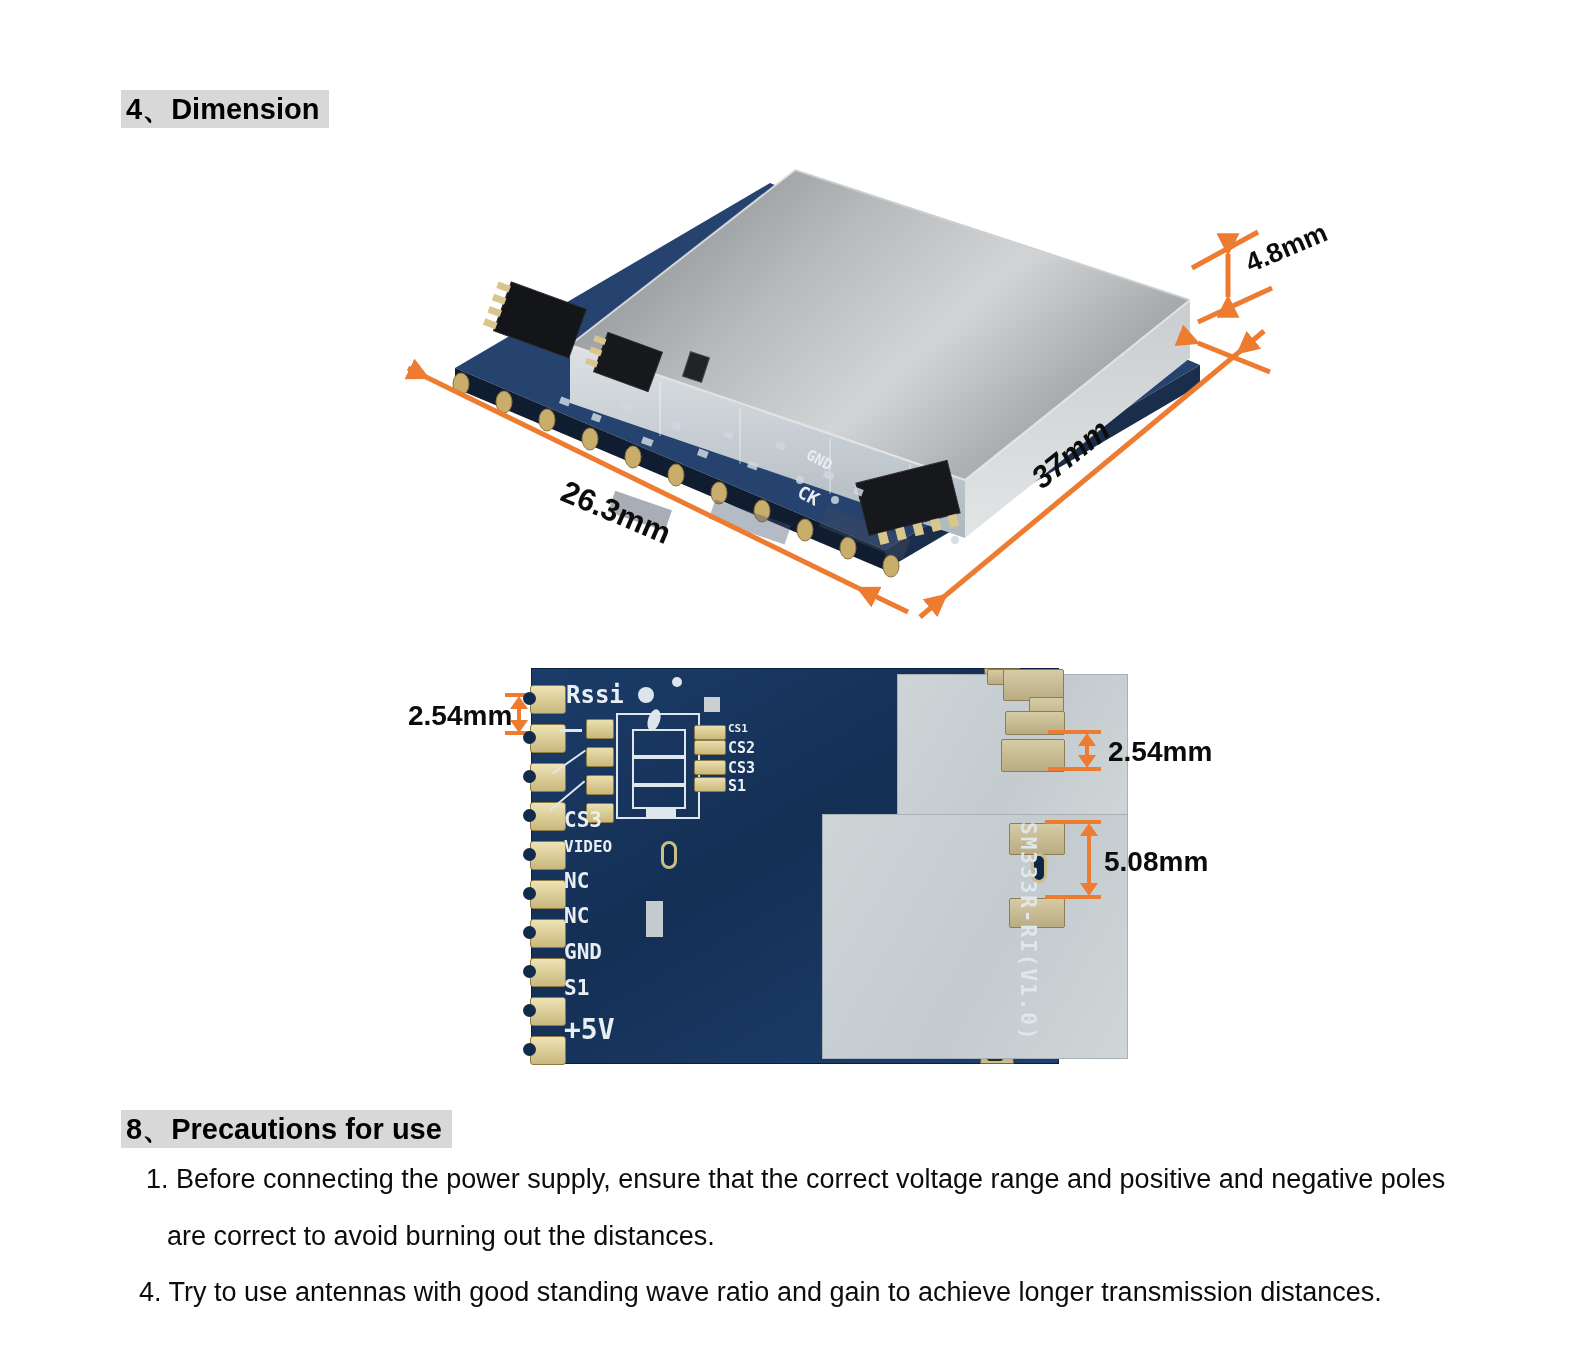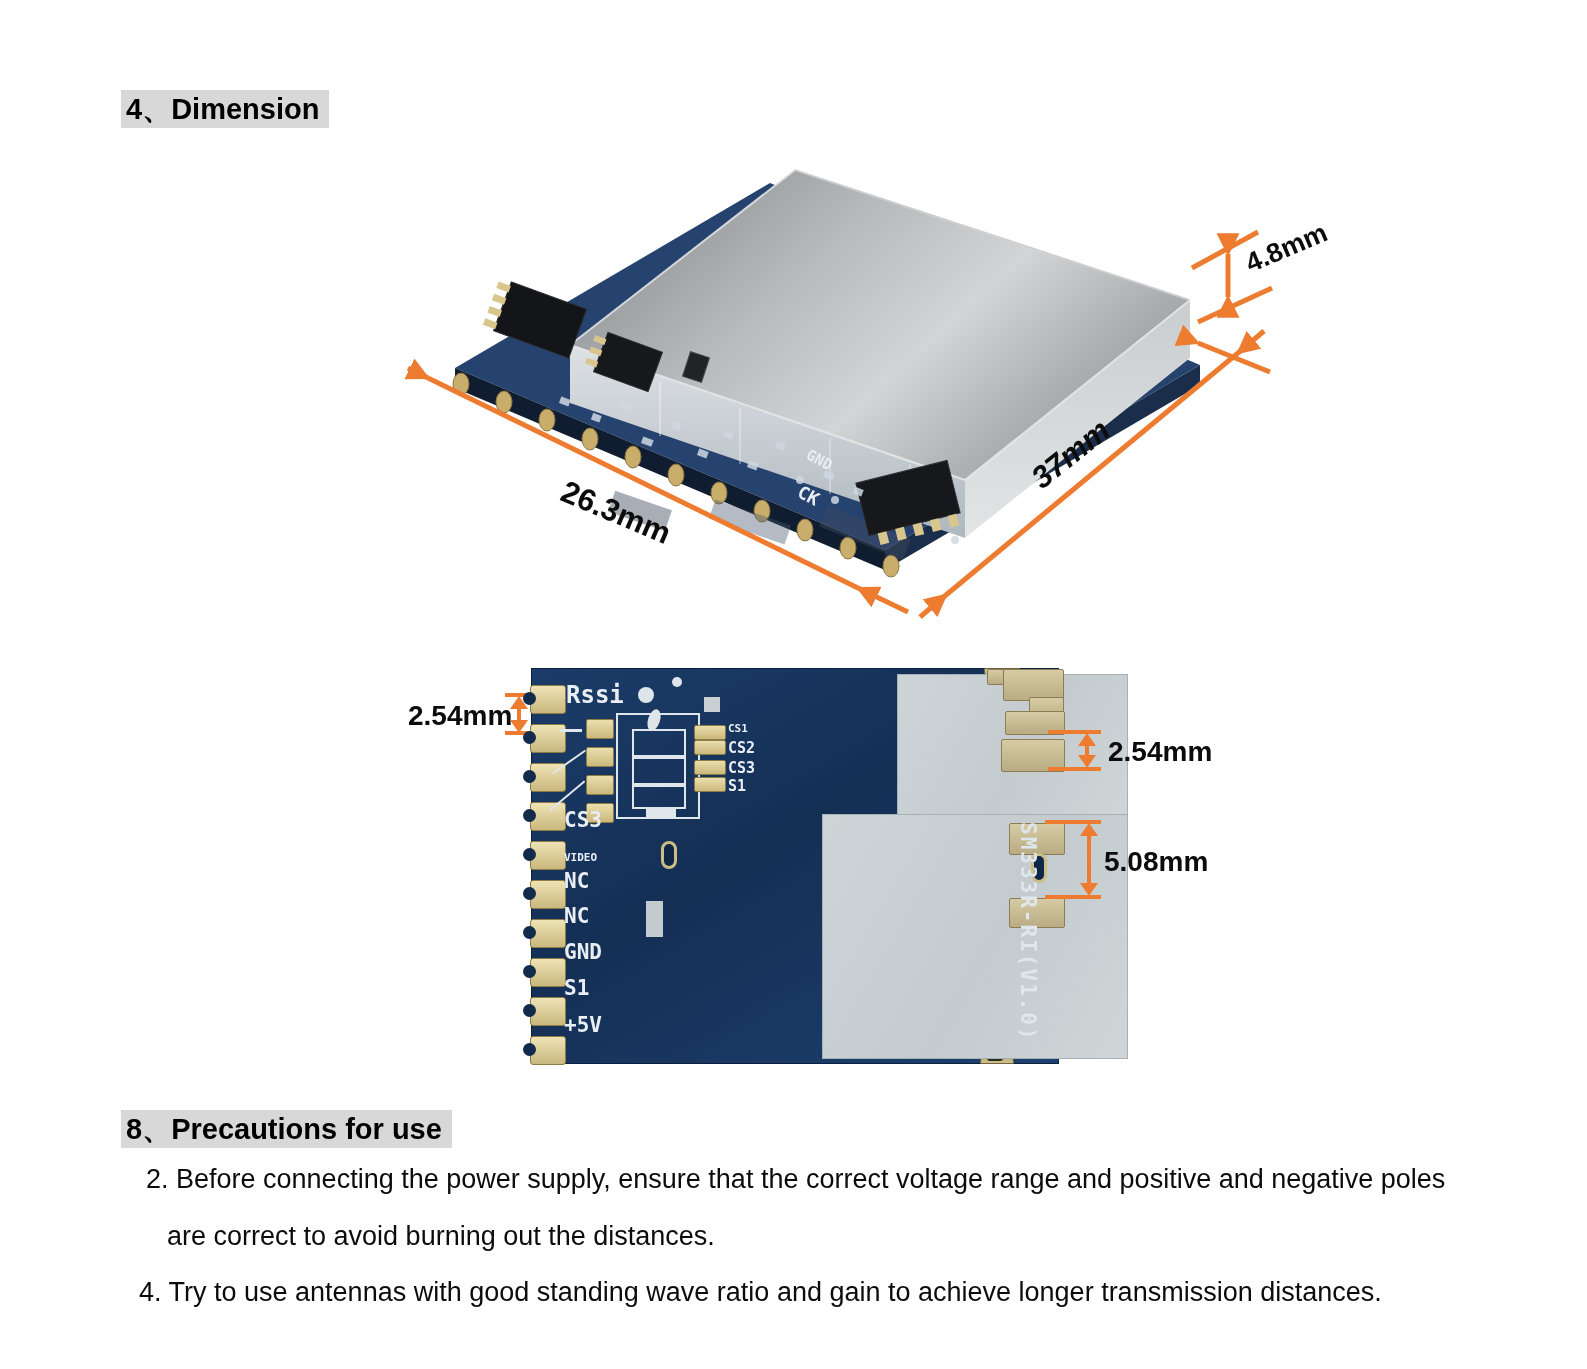--- a/index.html
+++ b/index.html
@@ -277,26 +277,26 @@
     <div class="silk" style="left:196px;top:70px;font-size:15px;">CS2</div>
     <div class="silk" style="left:196px;top:90px;font-size:15px;">CS3</div>
     <div class="silk" style="left:196px;top:108px;font-size:15px;">S1</div>
 
     <div class="silkrect" style="left:172px;top:28px;width:16px;height:15px;background:#c9cfd3;"></div>
     <div class="trace" style="left:17px;top:92px;width:40px;transform:rotate(-35deg);"></div>
     <div class="trace" style="left:12px;top:126px;width:46px;transform:rotate(-40deg);"></div>
     <div class="trace" style="left:28px;top:60px;width:22px;height:3px;"></div>
 
     <div class="silk" style="left:32px;top:139px;font-size:21px;">CS3</div>
-    <div class="silk" style="left:32px;top:168px;font-size:11px;margin-top:14px;">VIDEO</div>
+    <div class="silk" style="left:32px;top:168px;font-size:16px;">VIDEO</div>
     <div class="silk" style="left:32px;top:200px;font-size:21px;">NC</div>
     <div class="silk" style="left:32px;top:235px;font-size:21px;">NC</div>
     <div class="silk" style="left:32px;top:271px;font-size:21px;">GND</div>
     <div class="silk" style="left:32px;top:307px;font-size:21px;">S1</div>
-    <div class="silk" style="left:32px;top:344px;font-size:21px;">+5V</div>
+    <div class="silk" style="left:32px;top:344px;font-size:28px;">+5V</div>
 
     <div class="ring" style="left:129px;top:172px;width:10px;height:22px;"></div>
     <div class="silkrect" style="left:114px;top:232px;width:17px;height:36px;background:#c3cad0;"></div>
 
     <div class="rpad" style="left:455px;top:0;width:16px;height:14px;"></div>
     <div class="rpad" style="left:471px;top:0;width:59px;height:30px;"></div>
     <div class="rpad" style="left:497px;top:28px;width:33px;height:24px;"></div>
     <div class="rpad" style="left:473px;top:42px;width:58px;height:22px;"></div>
     <div class="rpad" style="left:469px;top:70px;width:62px;height:31px;"></div>
     <div class="rpad" style="left:477px;top:154px;width:54px;height:30px;"></div>
@@ -319,15 +319,15 @@
   <div class="tick" style="left:655px;top:245px;width:56px;"></div>
   <div class="varrow" style="left:690px;top:173px;height:73px;">
     <span class="shaft" style="top:6px;bottom:6px;"></span>
       <span class="tri-up"></span>
       <span class="tri-dn"></span>
   </div>
   <div class="dim-label" style="left:714px;top:196px;">5.08mm</div>
 </div>
 
 <div id="heading5" class="h-highlight">8、Precautions for use</div>
-<div id="prec1a" class="bodyline">2. Before connecting the power supply, ensure that the correct voltage range and positive and negative poles</div>
+<div id="prec1a" class="bodyline">1. Before connecting the power supply, ensure that the correct voltage range and positive and negative poles</div>
 <div id="prec1b" class="bodyline">are correct to avoid burning out the distances.</div>
 <div id="prec2" class="bodyline">4. Try to use antennas with good standing wave ratio and gain to achieve longer transmission distances.</div>
 
 </body></html>

